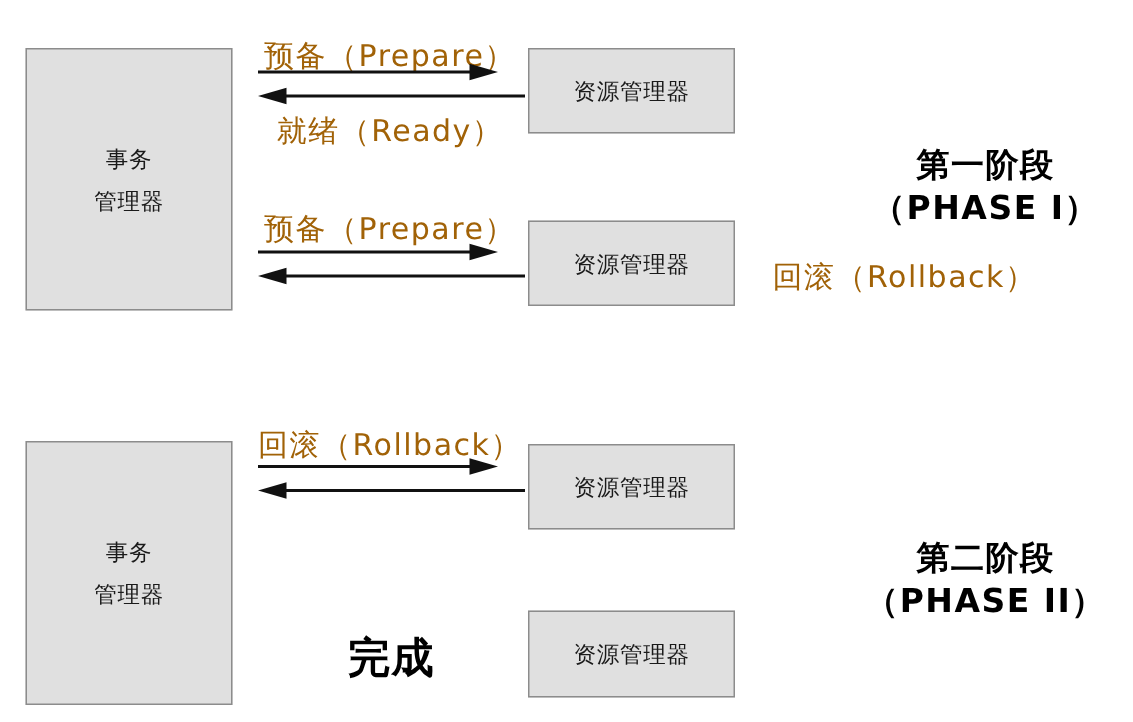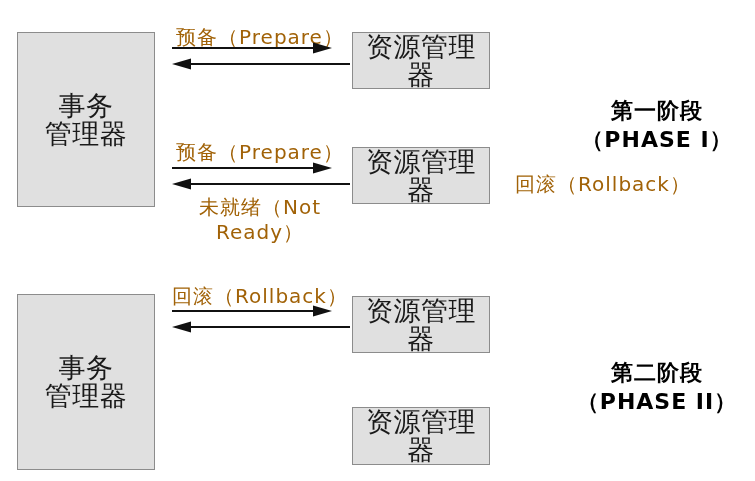--- a/index.html
+++ b/index.html
@@ -15,21 +15,21 @@
     position:absolute;
     background:#e0e0e0;
     border:1px solid #8c8c8c;
     display:flex;
     align-items:center;
     justify-content:center;
     text-align:center;
     box-sizing:border-box;
   }
   .box-label{
-    font-size:27px;
+    font-size:15px;
     letter-spacing:0.5px;
     line-height:28px;
     color:#1a1a1a;
     white-space:pre-line;
   }
   .msg-label{
     position:absolute;
     font-size:20px;
     letter-spacing:1px;
     line-height:24px;
@@ -80,32 +80,31 @@
 
   <div class="msg-label" style="left:162px;top:25px;width:196px;">预备（Prepare）</div>
   <svg class="arrow" style="left:172px;top:41px;" width="160" height="14">
     <line x1="0" y1="7" x2="143" y2="7"></line>
     <polygon points="141,1.5 160,7 141,12.5"></polygon>
   </svg>
   <svg class="arrow" style="left:172px;top:57px;" width="178" height="14">
     <polygon points="19,1.5 0,7 19,12.5"></polygon>
     <line x1="17" y1="7" x2="178" y2="7"></line>
   </svg>
+  <div class="msg-label" style="left:162px;top:75px;width:196px;">就绪（Ready）</div>
 
   <div class="msg-label" style="left:162px;top:140px;width:196px;">预备（Prepare）</div>
   <svg class="arrow" style="left:172px;top:161px;" width="160" height="14">
     <line x1="0" y1="7" x2="143" y2="7"></line>
     <polygon points="141,1.5 160,7 141,12.5"></polygon>
   </svg>
   <svg class="arrow" style="left:172px;top:177px;" width="178" height="14">
     <polygon points="19,1.5 0,7 19,12.5"></polygon>
     <line x1="17" y1="7" x2="178" y2="7"></line>
   </svg>
-  <div class="msg-label msg-two-line" style="left:162px;top:195px;width:196px;">未就绪（Not
-Ready）</div>
 
   <div class="phase-label" style="left:557px;top:96px;width:200px;">第一阶段
 （PHASE I）</div>
   <div class="msg-label" style="left:503px;top:172px;width:200px;">回滚（Rollback）</div>
 
   <div class="box" style="left:17px;top:294px;width:138px;height:176px;">
     <span class="box-label">事务
 管理器</span>
   </div>
 
@@ -119,16 +118,17 @@
   <div class="msg-label" style="left:162px;top:284px;width:196px;">回滚（Rollback）</div>
   <svg class="arrow" style="left:172px;top:304px;" width="160" height="14">
     <line x1="0" y1="7" x2="143" y2="7"></line>
     <polygon points="141,1.5 160,7 141,12.5"></polygon>
   </svg>
   <svg class="arrow" style="left:172px;top:320px;" width="178" height="14">
     <polygon points="19,1.5 0,7 19,12.5"></polygon>
     <line x1="17" y1="7" x2="178" y2="7"></line>
   </svg>
 
+  <div class="done-label" style="left:211px;top:424px;width:100px;">完成</div>
   <div class="phase-label" style="left:557px;top:358px;width:200px;">第二阶段
 （PHASE II）</div>
 
 </div>
 
 </body></html>

